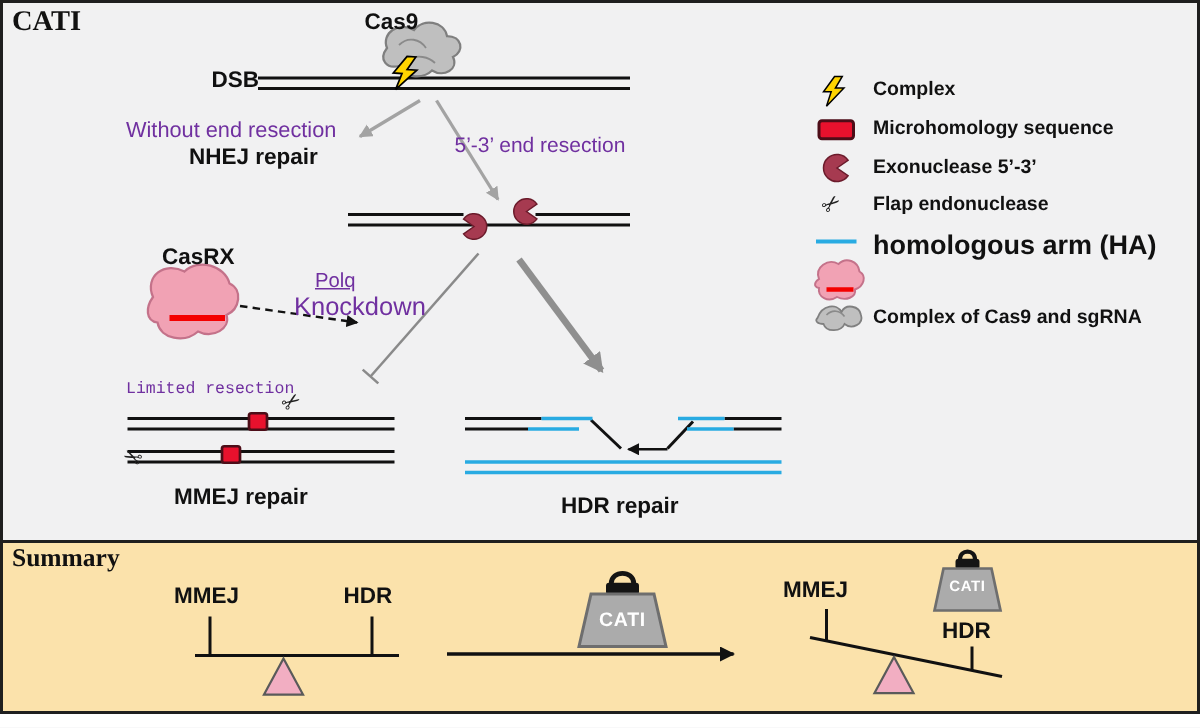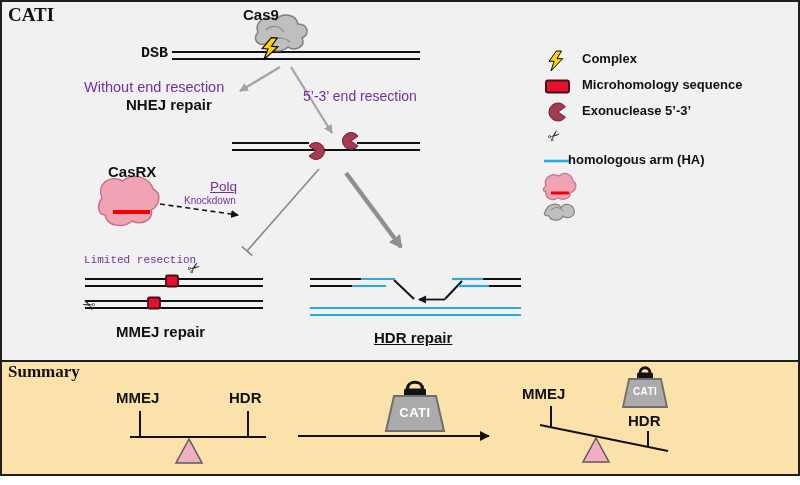--- a/index.html
+++ b/index.html
@@ -143,39 +143,41 @@
     <polygon points="596,438 583,462 609,462" fill="#F2AEC2" stroke="#5a5a5a" stroke-width="1.5"></polygon>
     <g>
       <path d="M640,373 C640,366 650,366 650,373" fill="none" stroke="#141414" stroke-width="2.8"></path>
       <rect x="637" y="372.5" width="16" height="7" rx="2" fill="#141414"></rect>
       <polygon points="629,379 661,379 667,407 623,407" fill="#ABABAB" stroke="#6e6e6e" stroke-width="1.8"></polygon>
     </g>
   </svg>
 
   <div class="lbl b serif" style="left:8px;top:4px;font-size:19px;">CATI</div>
   <div class="lbl b" style="left:243px;top:6px;font-size:15px;">Cas9</div>
-  <div class="lbl b" style="left:141px;top:45px;font-size:15px;font-family:Liberation Mono, monospace;">DSB</div>
+  <div class="lbl b" style="left:141px;top:45px;font-size:15px;">DSB</div>
   <div class="lbl purple" style="left:84px;top:79px;font-size:14.5px;">Without end resection</div>
   <div class="lbl b" style="left:126px;top:96px;font-size:15px;">NHEJ repair</div>
   <div class="lbl purple" style="left:303px;top:88px;font-size:14px;">5’-3’ end resection</div>
   <div class="lbl b" style="left:108px;top:163px;font-size:15px;">CasRX</div>
   <div class="lbl purple" style="left:210px;top:179px;font-size:13.5px;text-decoration:underline;">Polq</div>
-  <div class="lbl purple" style="left:184px;top:195px;font-size:10px;text-align:center;">Knockdown</div>
+  <div class="lbl purple" style="left:196px;top:195px;font-size:17px;text-align:center;">Knockdown</div>
   <div class="lbl purple" style="left:84px;top:254px;font-size:11px;font-family:Liberation Mono, monospace;">Limited resection</div>
   <div class="lbl b" style="left:116px;top:323px;font-size:15px;">MMEJ repair</div>
-  <div class="lbl b" style="left:374px;top:329px;font-size:15px;text-decoration:underline;">HDR repair</div>
+  <div class="lbl b" style="left:374px;top:329px;font-size:15px;">HDR repair</div>
 
   <div class="scissors" style="left:188px;top:259px;transform:rotate(-35deg);">✂</div>
   <div class="scissors" style="left:82px;top:296px;transform:scaleX(-1) rotate(-25deg);">✂</div>
   <div class="scissors" style="left:548px;top:127px;transform:rotate(-40deg);">✂</div>
 
   <div class="lbl b" style="left:582px;top:52px;font-size:13px;">Complex</div>
   <div class="lbl b" style="left:582px;top:78px;font-size:13px;">Microhomology sequence</div>
   <div class="lbl b" style="left:582px;top:104px;font-size:13px;">Exonuclease 5’-3’</div>
-  <div class="lbl b" style="left:568px;top:153px;font-size:13px;">homologous arm (HA)</div>
+  <div class="lbl b" style="left:582px;top:129px;font-size:13px;">Flap endonuclease</div>
+  <div class="lbl b" style="left:582px;top:153px;font-size:18px;">homologous arm (HA)</div>
+  <div class="lbl b" style="left:582px;top:204px;font-size:13px;">Complex of Cas9 and sgRNA</div>
 
   <div class="lbl b serif" style="left:8px;top:362px;font-size:17px;text-align:center;">Summary</div>
   <div class="lbl b" style="left:116px;top:389px;font-size:15px;">MMEJ</div>
   <div class="lbl b" style="left:229px;top:389px;font-size:15px;">HDR</div>
   <div class="lbl b white ctr" style="left:388px;top:406px;width:54px;font-size:13px;letter-spacing:.5px;">CATI</div>
   <div class="lbl b" style="left:522px;top:385px;font-size:15px;">MMEJ</div>
   <div class="lbl b" style="left:628px;top:412px;font-size:15px;">HDR</div>
   <div class="lbl b white ctr" style="left:623px;top:386px;width:44px;font-size:10px;letter-spacing:.4px;">CATI</div>
 
   <div class="frame"></div>

